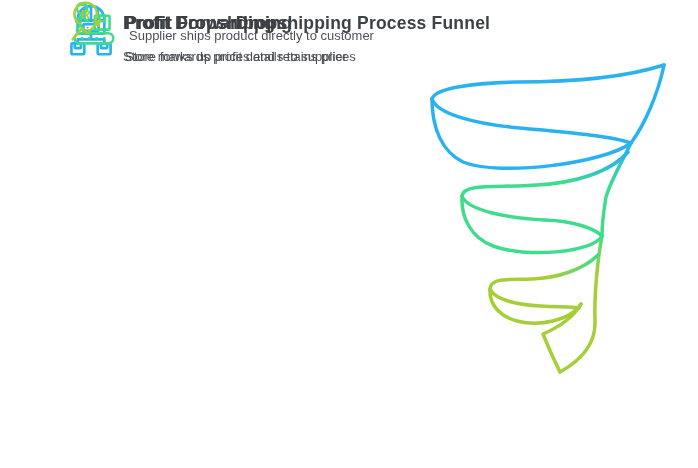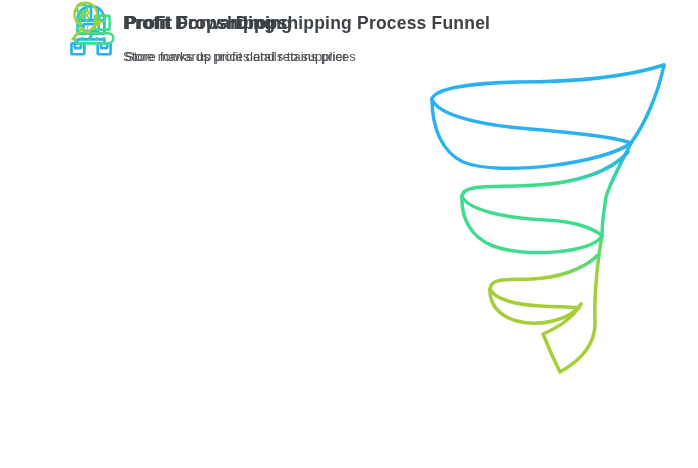--- a/index.html
+++ b/index.html
@@ -58,20 +58,21 @@
       <rect x="27" y="17" width="16" height="15" rx="1"></rect>
       <rect x="32" y="17" width="6" height="6" rx="0.5"></rect>
       <rect x="5" y="36" width="42" height="11" rx="5.5"></rect>
       <circle cx="13" cy="41.5" r="1.6" fill="#3edc8c" stroke="none"></circle>
       <circle cx="21" cy="41.5" r="1.6" fill="#3edc8c" stroke="none"></circle>
       <circle cx="29" cy="41.5" r="1.6" fill="#3edc8c" stroke="none"></circle>
       <circle cx="37" cy="41.5" r="1.6" fill="#3edc8c" stroke="none"></circle>
     </svg>
   </div>
   <div class="step-text">
+    <div class="step-desc">Supplier ships product directly to customer</div>
   </div>
 </div>
 
 <div class="step">
   <div class="step-icon">
     <svg width="40" height="42" viewBox="0 0 46 48" fill="none" stroke="#a5ce39" stroke-width="2.8" stroke-linecap="round" stroke-linejoin="round">
       <path d="M 11.5,27.3 A 13 13 0 1 1 28,24.4"></path>
       <text x="18" y="21.5" text-anchor="middle" font-size="15" font-weight="bold" fill="#a5ce39" stroke="none">R</text>
       <path d="M 3,45 L 14,32 L 20,38 L 31,27"></path>
       <polygon points="36,22 26,24.5 33.5,31.5" fill="#a5ce39" stroke="none"></polygon>

